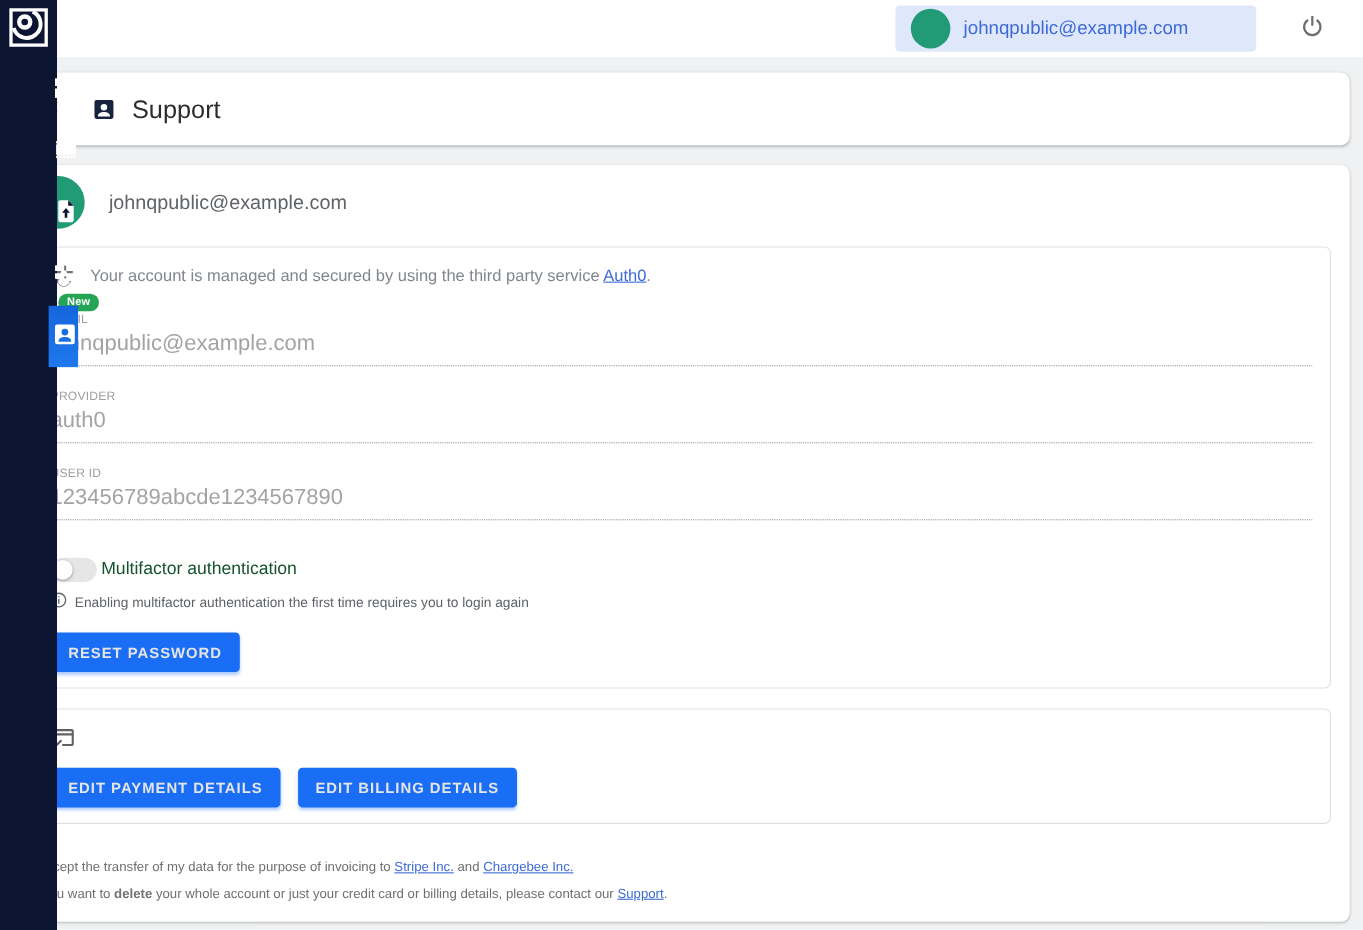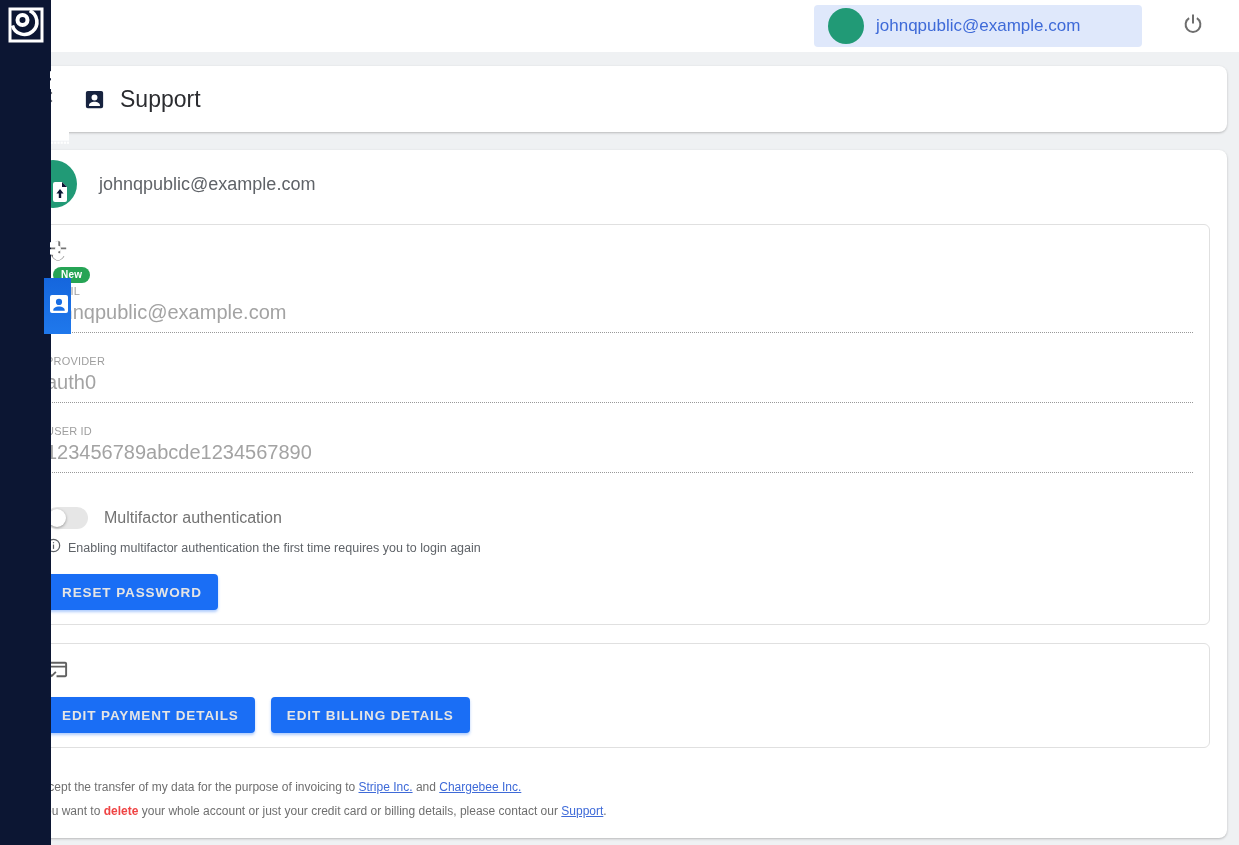--- a/index.html
+++ b/index.html
@@ -78,21 +78,21 @@
     font-size:20px; color:#a3a3a3; padding:4px 0 8px;
     border-bottom:1px dotted #999; width:100%;
   }
 
   .toggle-row { margin-top:34px; display:flex; align-items:center; }
   .switch { width:42px; height:22px; border-radius:11px; background:#e6e6e6; position:relative; cursor:pointer; flex:0 0 42px; }
   .switch .knob {
     position:absolute; left:2px; top:2px; width:18px; height:18px; border-radius:50%;
     background:#fefefe; box-shadow:0 1px 3px rgba(0,0,0,.35);
   }
-  .toggle-label { margin-left:16px; font-size:16px; color:#737373; }
+  .toggle-label { margin-left:4px; font-size:16px; color:#14532d; }
 
   .hint-row { margin-top:9px; display:flex; align-items:center; }
   .hint-text { margin-left:7px; font-size:12.5px; color:#5f6368; }
 
   .btn {
     display:inline-flex; align-items:center; justify-content:center;
     background:#1a6ef5; color:#e5e5e5; border:none; border-radius:4px;
     height:36px; padding:0 16px;
     font-family:"Liberation Sans",sans-serif;
     font-size:13.5px; font-weight:bold; letter-spacing:.9px;
@@ -100,21 +100,21 @@
     cursor:pointer;
   }
   .reset-row { margin-top:17px; }
 
   .billing-box { margin-top:18px; }
   .billing-buttons { margin-top:16px; display:flex; gap:16px; }
 
   .footer { margin-top:32px; font-size:12px; color:#6f6f6f; }
   .footer .line { margin-top:10px; }
   .footer .line:first-child { margin-top:0; }
-  .footer b { color:#ef4444; }
+  .footer b { color:#737373; }
   .footer a.inline-link { font-size:12px; }
 </style>
 </head>
 <body>
 
 <div class="sidebar">
   <div class="logo-box">
     <span>
       <svg width="36" height="36" viewBox="0 0 36 36">
         <rect x="2" y="2" width="32" height="32" fill="none" stroke="#fff" stroke-width="3"></rect>
@@ -232,20 +232,21 @@
 
   <div class="inner-box">
     <div class="notice-row">
       <span class="n-icon">
         <svg width="24" height="24" viewBox="0 0 24 24">
           <path fill="#757575" fill-rule="evenodd" d="M12 1.8 L3.8 5.3 V11 c0 5.2 3.5 9.9 8.2 11.1 c4.7 -1.2 8.2 -5.9 8.2 -11.1 V5.3 Z
             M12 6.7 a2.9 2.9 0 1 0 0 5.8 a2.9 2.9 0 0 0 0 -5.8 Z
             M12 13.9 c-2.7 0 -5.1 1.3 -5.1 3 v1.2 c1.3 1.7 3.1 2.9 5.1 3.4 c2 -0.5 3.8 -1.7 5.1 -3.4 v-1.2 c0 -1.7 -2.4 -3 -5.1 -3 Z"></path>
         </svg>
       </span>
+      <p class="notice-text"><span>Your account is managed and secured by using the third party service </span><a class="inline-link">Auth0</a><span>.</span></p>
     </div>
 
     <div class="field">
       <div class="field-label">EMAIL</div>
       <div class="field-value">johnqpublic@example.com</div>
     </div>
 
     <div class="field">
       <div class="field-label">PROVIDER</div>
       <div class="field-value">auth0</div>

